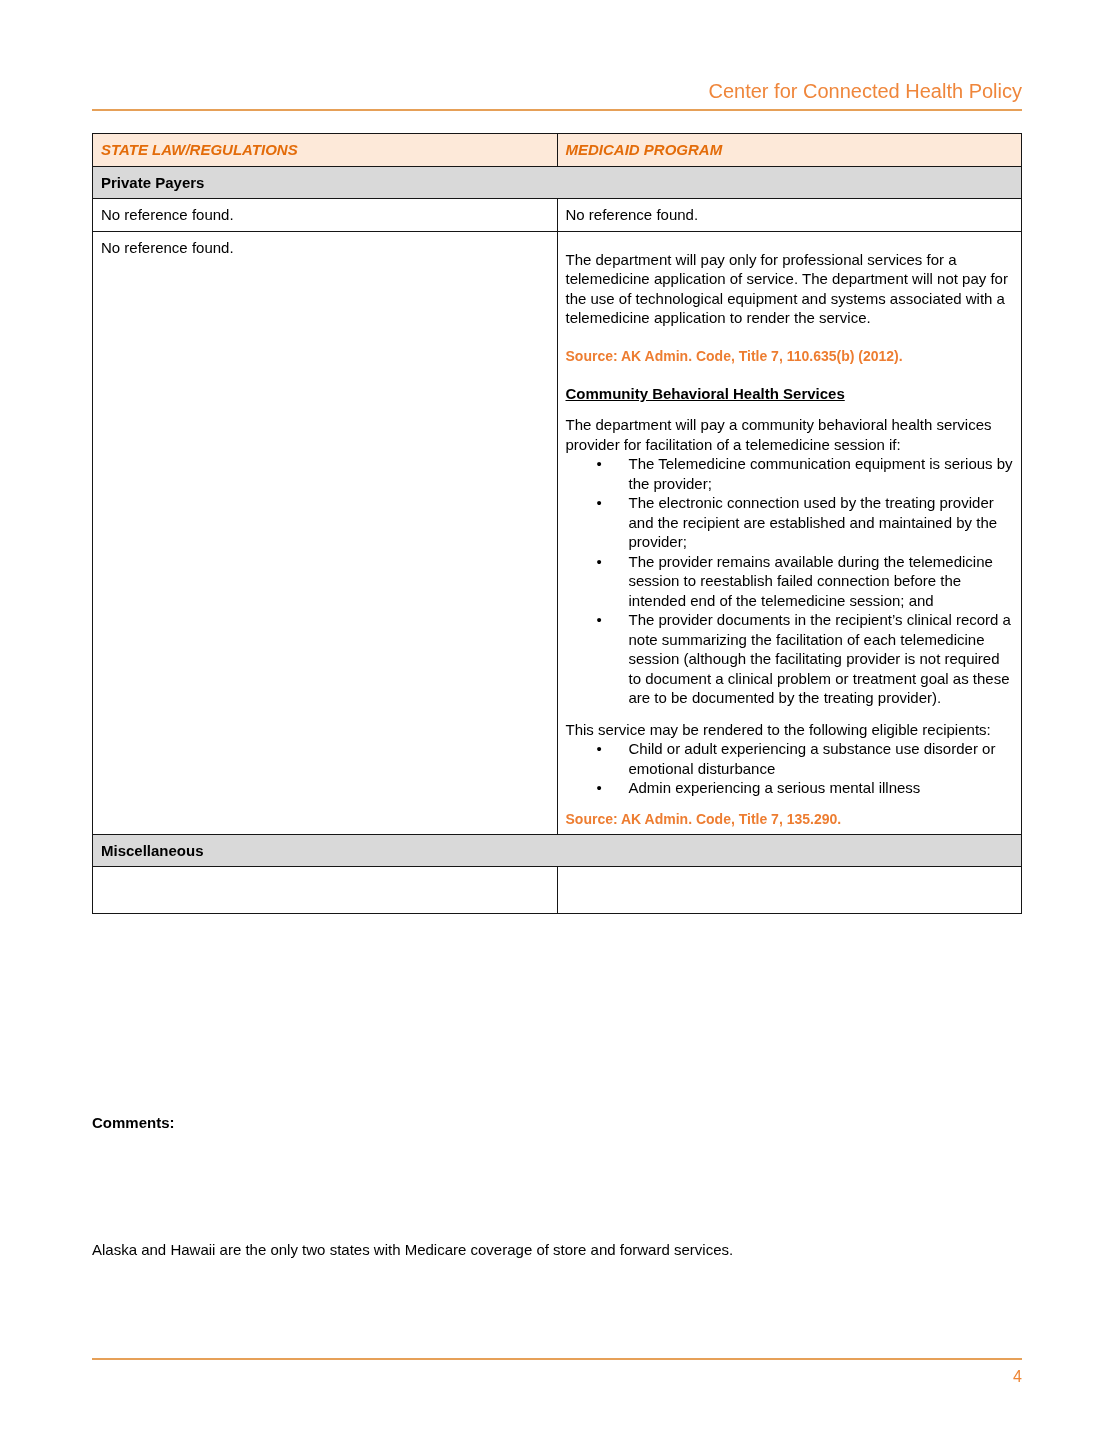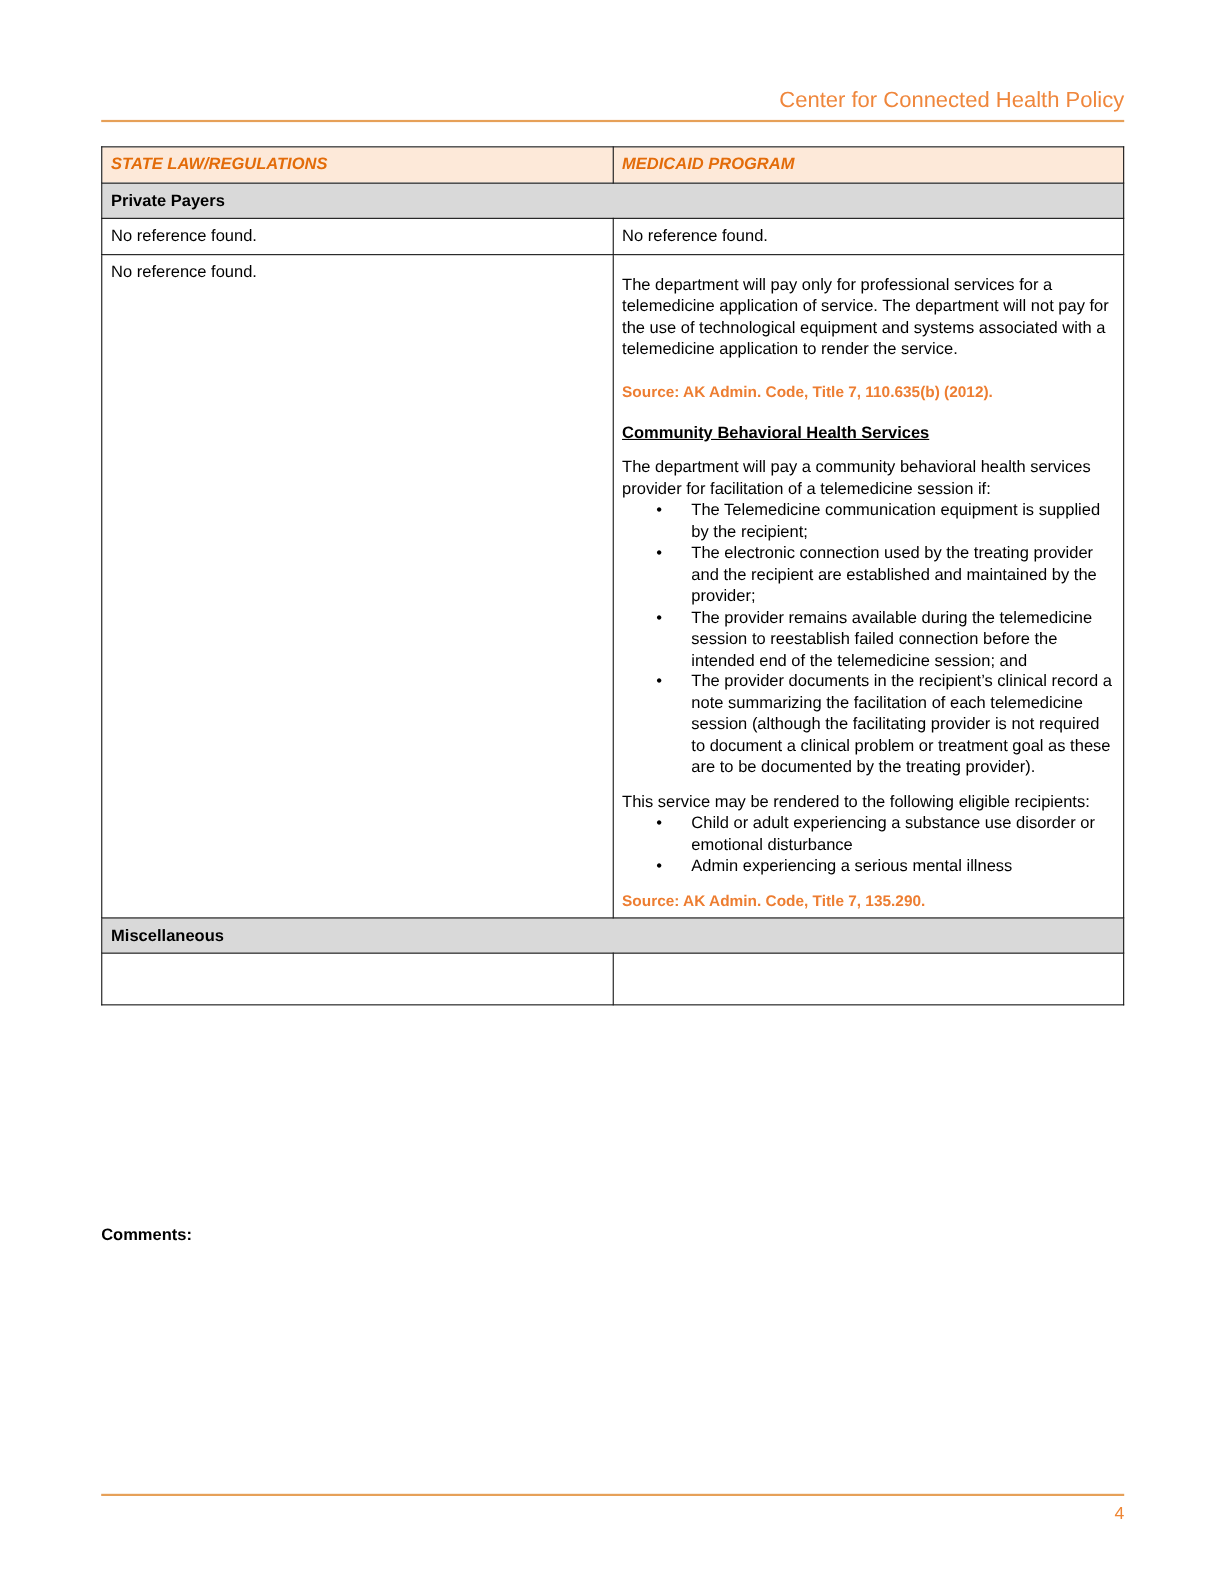--- a/index.html
+++ b/index.html
@@ -153,21 +153,21 @@
       </tr>
 
       <tr>
         <td class="cell-left">No reference found.</td>
         <td class="cell-right">
           <p class="blk gap-after">The department will pay only for professional services for a telemedicine application of service. The department will not pay for the use of technological equipment and systems associated with a telemedicine application to render the service.</p>
           <p class="blk src gap-after">Source: AK Admin. Code, Title 7, 110.635(b) (2012).</p>
           <p class="blk sub-heading">Community Behavioral Health Services</p>
           <p class="blk">The department will pay a community behavioral health services provider for facilitation of a telemedicine session if:</p>
           <ul class="bullets gap-after">
-            <li>The Telemedicine communication equipment is supplied by the recipient;</li>
+            <li>The Telemedicine communication equipment is serious by the provider;</li>
             <li>The electronic connection used by the treating provider and the recipient are established and maintained by the provider;</li>
             <li>The provider remains available during the telemedicine session to reestablish failed connection before the intended end of the telemedicine session; and</li>
             <li>The provider documents in the recipient’s clinical record a note summarizing the facilitation of each telemedicine session (although the facilitating provider is not required to document a clinical problem or treatment goal as these are to be documented by the treating provider).</li>
           </ul>
           <p class="blk">This service may be rendered to the following eligible recipients:</p>
           <ul class="bullets gap-after">
             <li>Child or adult experiencing a substance use disorder or emotional disturbance</li>
             <li>Admin experiencing a serious mental illness</li>
           </ul>
           <p class="blk src">Source: AK Admin. Code, Title 7, 135.290.</p>
@@ -179,19 +179,20 @@
       </tr>
       <tr>
         <td class="cell-left empty-row"></td>
         <td class="cell-right empty-row"></td>
       </tr>
     </tbody>
   </table>
 
   <div class="comments">
     <span class="label">Comments:</span>
+    <span class="text">Alaska and Hawaii are the only two states with Medicare coverage of store and forward services.</span>
   </div>
 
   <div class="page-footer">
     <span class="page-num">4</span>
   </div>
 
 </div>
 
 </body></html>

